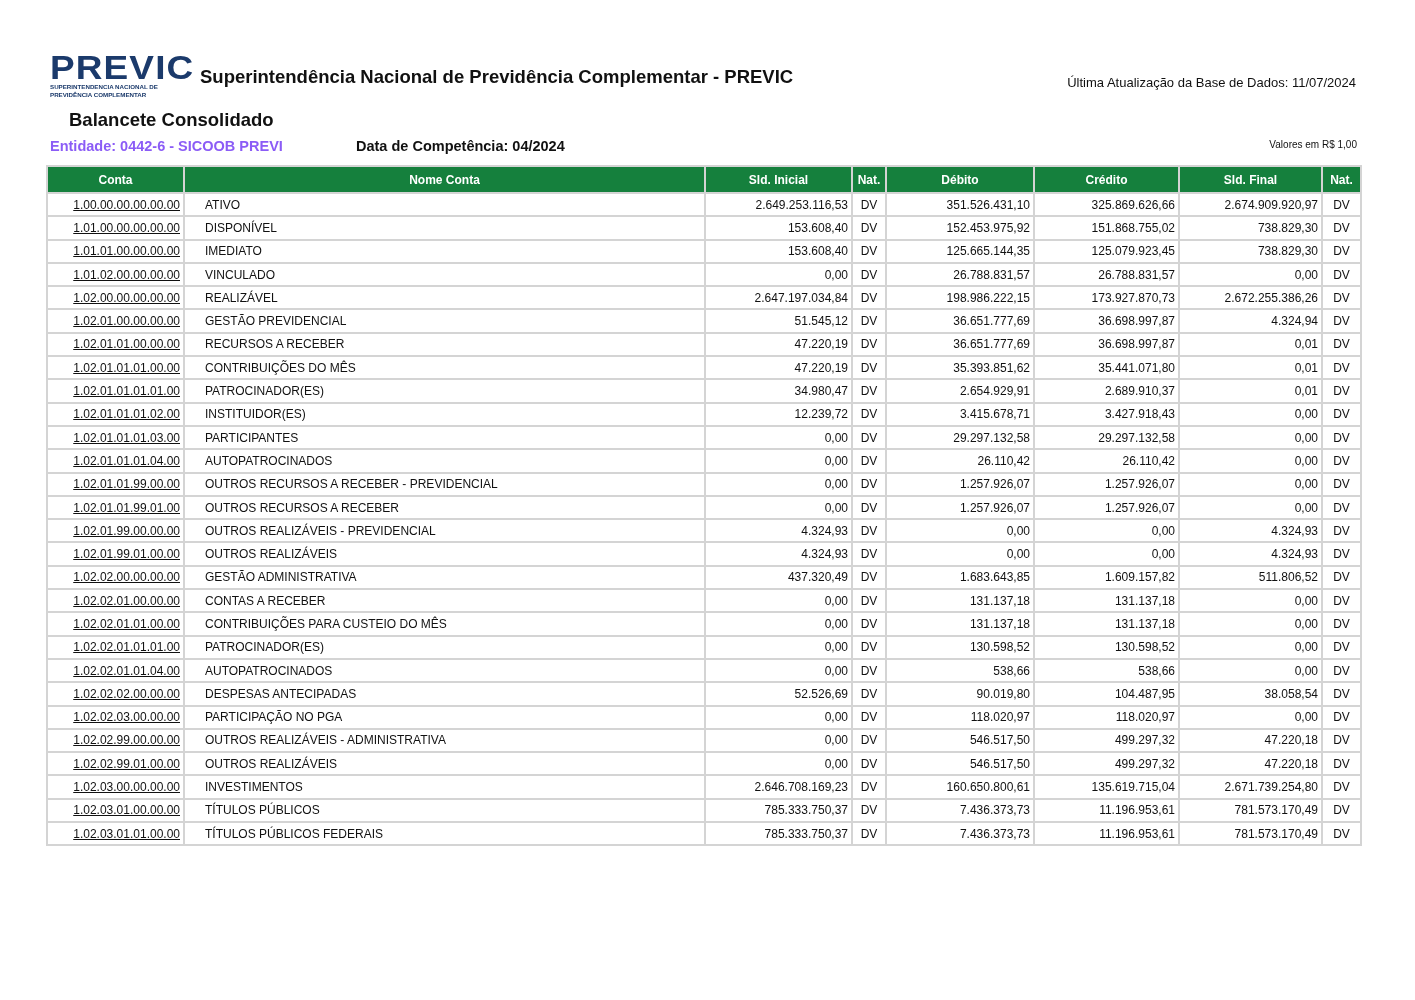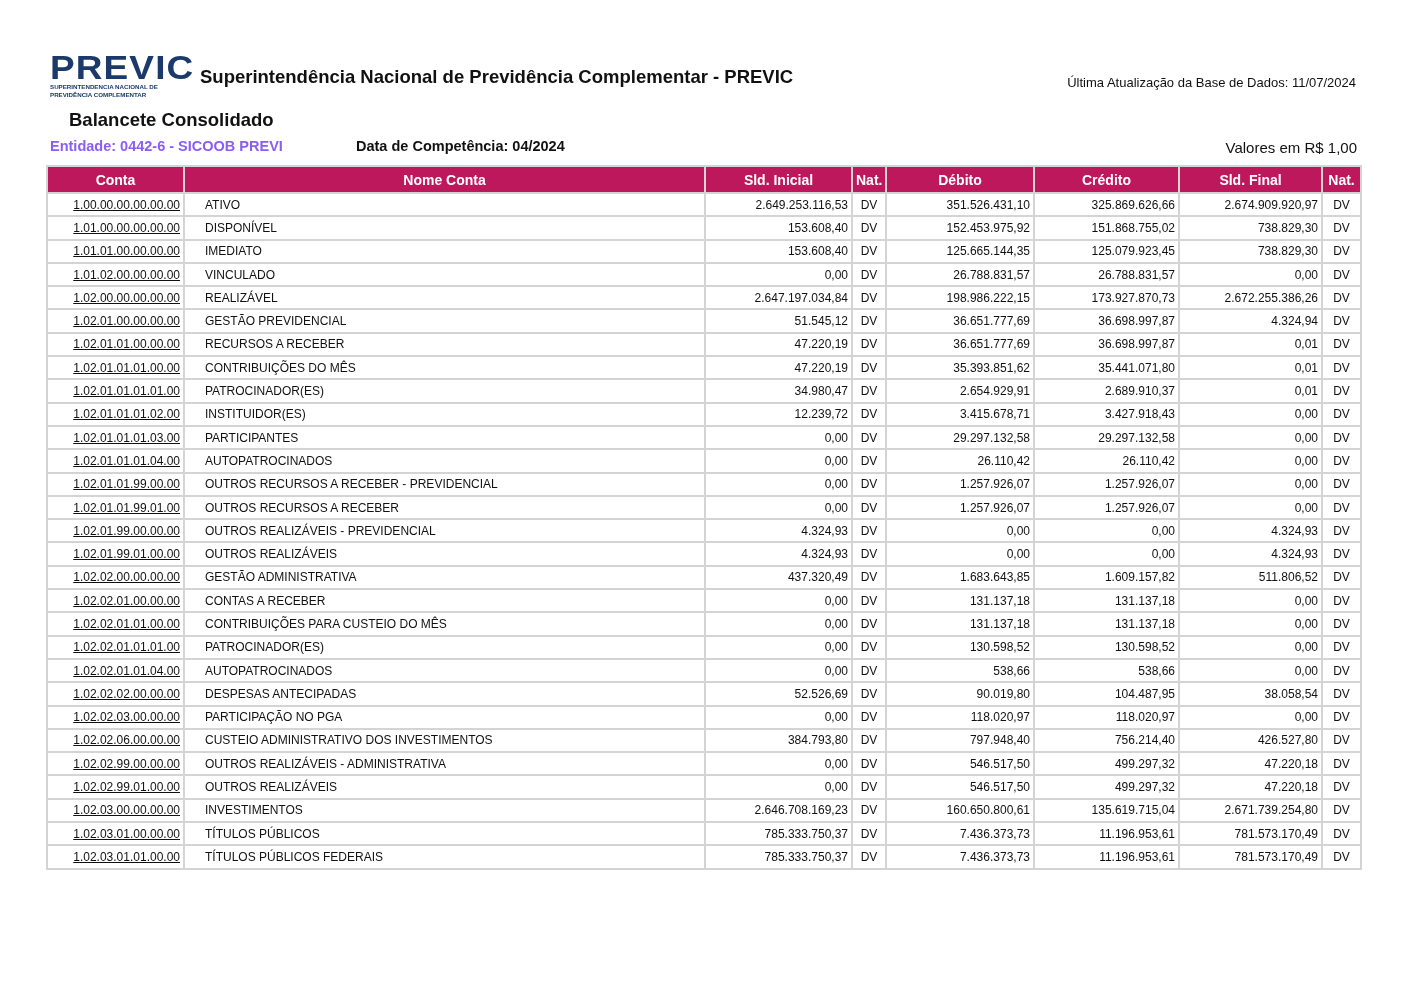--- a/index.html
+++ b/index.html
@@ -5,32 +5,32 @@
   html, body { margin: 0; padding: 0; background: #ffffff; }
   body { width: 1415px; height: 1000px; position: relative; font-family: "Liberation Sans", sans-serif; color: #000; overflow: hidden; }
   .logo { position: absolute; left: 50px; top: 53px; width: 140px; height: 48px; }
   .logo-word { font-family: "Liberation Sans", sans-serif; font-weight: 900; font-size: 33px; color: #1b3a6b; letter-spacing: 1px; line-height: 30px; transform: scaleX(1.12); transform-origin: left top; }
   .logo-sub { font-family: "Liberation Sans", sans-serif; font-weight: bold; font-size: 6.2px; color: #1b3a6b; line-height: 7.5px; margin-top: 0px; white-space: nowrap; }
   .org-title { position: absolute; left: 200px; top: 66px; font-size: 18.5px; font-weight: bold; color: #111; white-space: nowrap; text-align: center; }
   .last-update { position: absolute; right: 59px; top: 75px; font-size: 13px; color: #111; white-space: nowrap; }
   .report-title { position: absolute; left: 50px; top: 109px; font-size: 18.5px; font-weight: bold; color: #111; white-space: nowrap; margin-left: 19px; }
   .entity { position: absolute; left: 50px; top: 138px; font-size: 14.5px; font-weight: bold; color: #8b5cf6; white-space: nowrap; text-align: right; }
   .competence { position: absolute; left: 356px; top: 138px; font-size: 14.5px; font-weight: bold; color: #111; white-space: nowrap; }
-  .currency-note { position: absolute; right: 58px; top: 139px; font-size: 15px; color: #111; white-space: nowrap; }
+  .currency-note { position: absolute; right: 58px; top: 139px; font-size: 10px; color: #111; white-space: nowrap; }
 
   table.bal { position: absolute; left: 46px; top: 165px; border-collapse: collapse; table-layout: fixed; width: 1314px; font-size: 12px; }
   table.bal col.c-conta { width: 137px; }
   table.bal col.c-nome { width: 521px; }
   table.bal col.c-sdi { width: 147px; }
   table.bal col.c-nat1 { width: 34px; }
   table.bal col.c-deb { width: 148px; }
   table.bal col.c-cred { width: 145px; }
   table.bal col.c-sdf { width: 143px; }
   table.bal col.c-nat2 { width: 39px; }
-  table.bal th { background: #be185d; color: #ffffff; font-weight: bold; font-size: 14px; height: 25px; padding: 0 3px; text-align: center; border: 2px solid #d4d4d4; }
+  table.bal th { background: #15803d; color: #ffffff; font-weight: bold; font-size: 12px; height: 25px; padding: 0 3px; text-align: center; border: 2px solid #d4d4d4; }
   table.bal td { height: 21.3px; padding: 0 3px; border: 2px solid #d4d4d4; white-space: nowrap; overflow: hidden; color: #111; }
   table.bal td.conta { text-align: right; text-decoration: underline; }
   table.bal td.nome { text-align: left; padding-left: 20px; }
   table.bal td.num { text-align: right; }
   table.bal td.nat { text-align: center; border-radius: 6px; }
 </style>
 </head>
 <body>
 
 <div class="logo">
@@ -295,30 +295,20 @@
         <td class="conta">1.02.02.03.00.00.00</td>
         <td class="nome">PARTICIPAÇÃO NO PGA</td>
         <td class="num">0,00</td>
         <td class="nat">DV</td>
         <td class="num">118.020,97</td>
         <td class="num">118.020,97</td>
         <td class="num">0,00</td>
         <td class="nat">DV</td>
       </tr>
       <tr>
-        <td class="conta">1.02.02.06.00.00.00</td>
-        <td class="nome">CUSTEIO ADMINISTRATIVO DOS INVESTIMENTOS</td>
-        <td class="num">384.793,80</td>
-        <td class="nat">DV</td>
-        <td class="num">797.948,40</td>
-        <td class="num">756.214,40</td>
-        <td class="num">426.527,80</td>
-        <td class="nat">DV</td>
-      </tr>
-      <tr>
         <td class="conta">1.02.02.99.00.00.00</td>
         <td class="nome">OUTROS REALIZÁVEIS - ADMINISTRATIVA</td>
         <td class="num">0,00</td>
         <td class="nat">DV</td>
         <td class="num">546.517,50</td>
         <td class="num">499.297,32</td>
         <td class="num">47.220,18</td>
         <td class="nat">DV</td>
       </tr>
       <tr>

